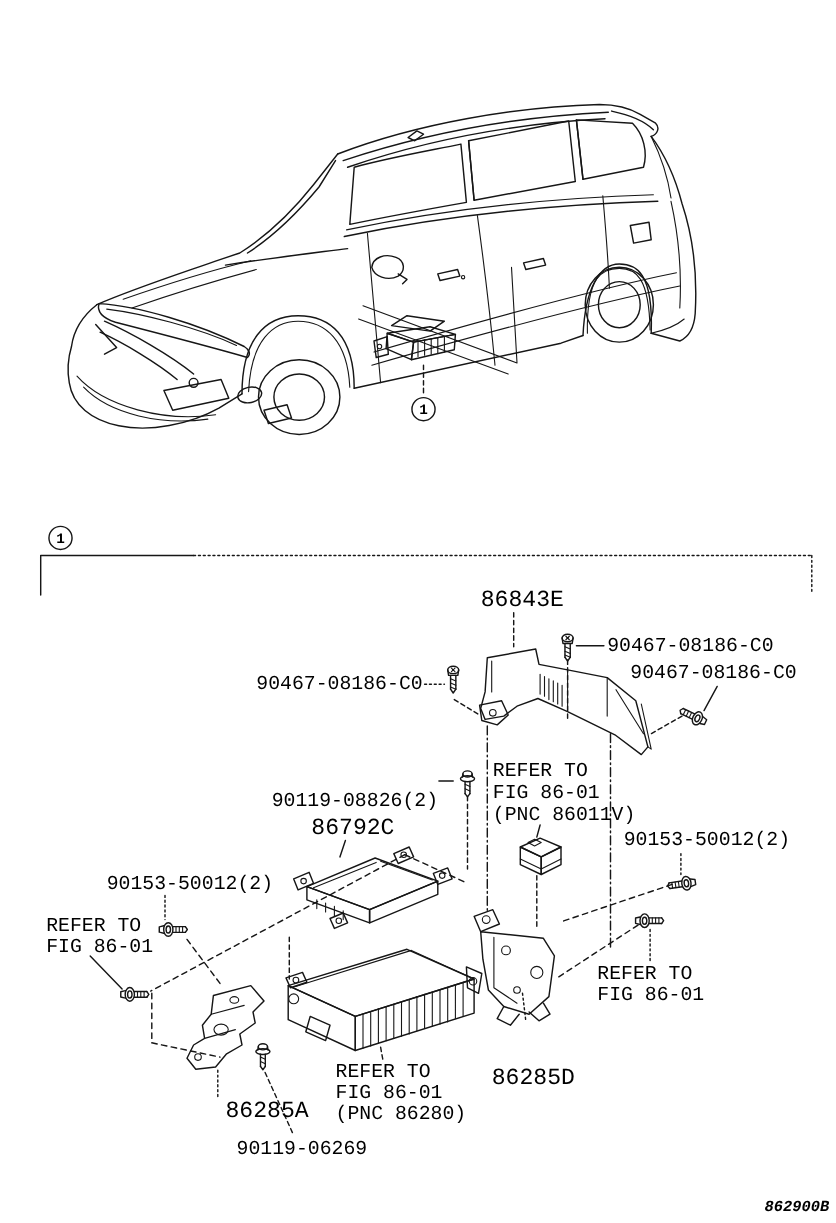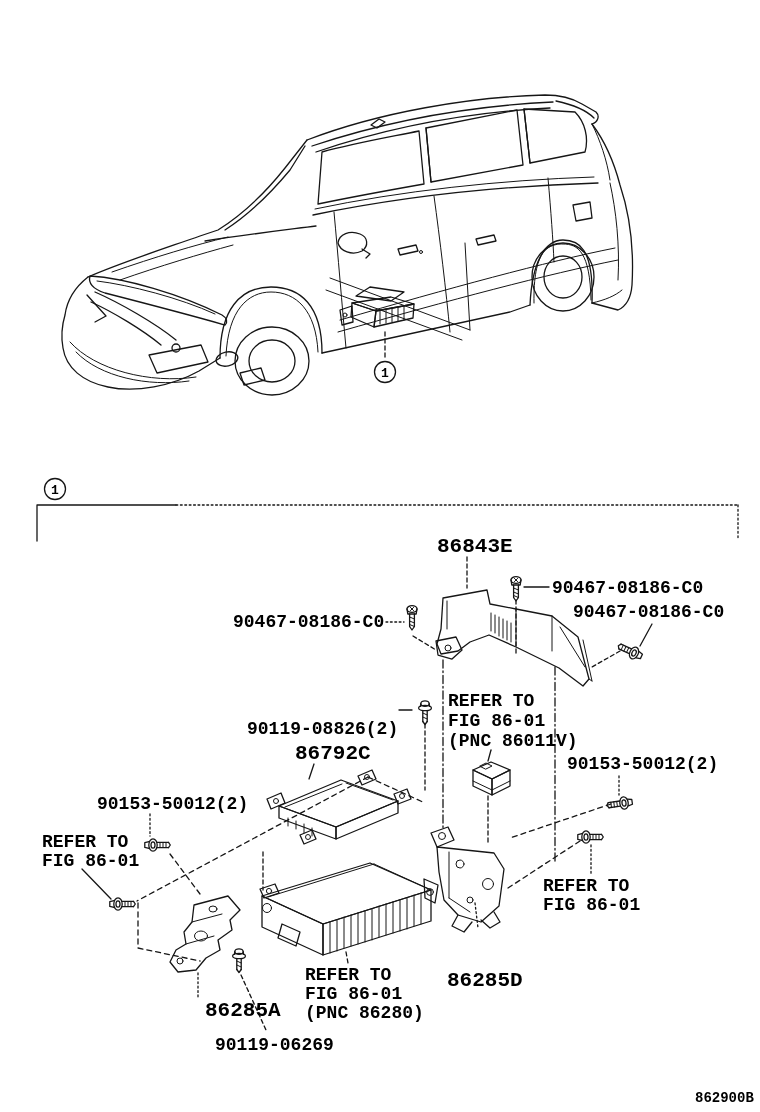--- a/index.html
+++ b/index.html
@@ -8,24 +8,24 @@
   svg.art{position:absolute;left:0;top:0;width:760px;height:1112px;}
   svg.art path, svg.art ellipse, svg.art circle, svg.art line, svg.art polyline{
       fill:none;stroke:#161616;stroke-width:1.3;stroke-linecap:round;stroke-linejoin:round;}
   svg.art .thin{stroke-width:1;}
   svg.art .d1{stroke-dasharray:4 3;}      
   svg.art .d2{stroke-dasharray:1.8 2.6;}  
   svg.art .d3{stroke-dasharray:5 4;}      
   svg.art .dd{stroke-dasharray:8 3 1.5 3;}
   svg.art text.marker{font-family:"Liberation Mono","DejaVu Sans Mono",monospace;
       font-size:13px;font-weight:bold;fill:#000;stroke:none;text-anchor:middle;}
-  .lbl{position:absolute;color:#000;font-weight:bold;font-size:18px;line-height:19px;
+  .lbl{position:absolute;color:#000;font-weight:normal;font-size:18px;line-height:19px;
        white-space:pre;letter-spacing:0;}
   .lbl.big{font-size:21px;line-height:21px;}
-  .lbl.code{font-size:14px;line-height:14px;font-weight:bold;}
+  .lbl.code{font-size:14px;line-height:14px;font-weight:bold;font-style:italic;}
 </style>
 </head>
 <body>
 
 <div class="stage">
 
 <svg class="art" viewBox="0 0 760 1112">
   <defs>
     <g id="screw">
       <ellipse cx="0" cy="3" rx="5" ry="3.4"></ellipse>
@@ -253,21 +253,21 @@
 </svg>
 
 <div class="lbl big" style="left:437px;top:536px;">86843E</div>
 <div class="lbl" style="left:233px;top:613px;">90467-08186-C0</div>
 <div class="lbl" style="left:552px;top:579px;">90467-08186-C0</div>
 <div class="lbl" style="left:573px;top:603px;">90467-08186-C0</div>
 <div class="lbl" style="left:247px;top:720px;">90119-08826(2)</div>
 <div class="lbl" style="left:448px;top:691px;line-height:20px;">REFER TO
 FIG 86-01
 (PNC 86011V)</div>
-<div class="lbl big" style="left:283px;top:743px;margin-left:12px;">86792C</div>
+<div class="lbl big" style="left:283px;top:743px;">86792C</div>
 <div class="lbl" style="left:567px;top:755px;">90153-50012(2)</div>
 <div class="lbl" style="left:97px;top:795px;">90153-50012(2)</div>
 <div class="lbl" style="left:42px;top:833px;">REFER TO
 FIG 86-01</div>
 <div class="lbl" style="left:543px;top:877px;">REFER TO
 FIG 86-01</div>
 <div class="lbl big" style="left:447px;top:970px;">86285D</div>
 <div class="lbl" style="left:305px;top:966px;">REFER TO
 FIG 86-01
 (PNC 86280)</div>

